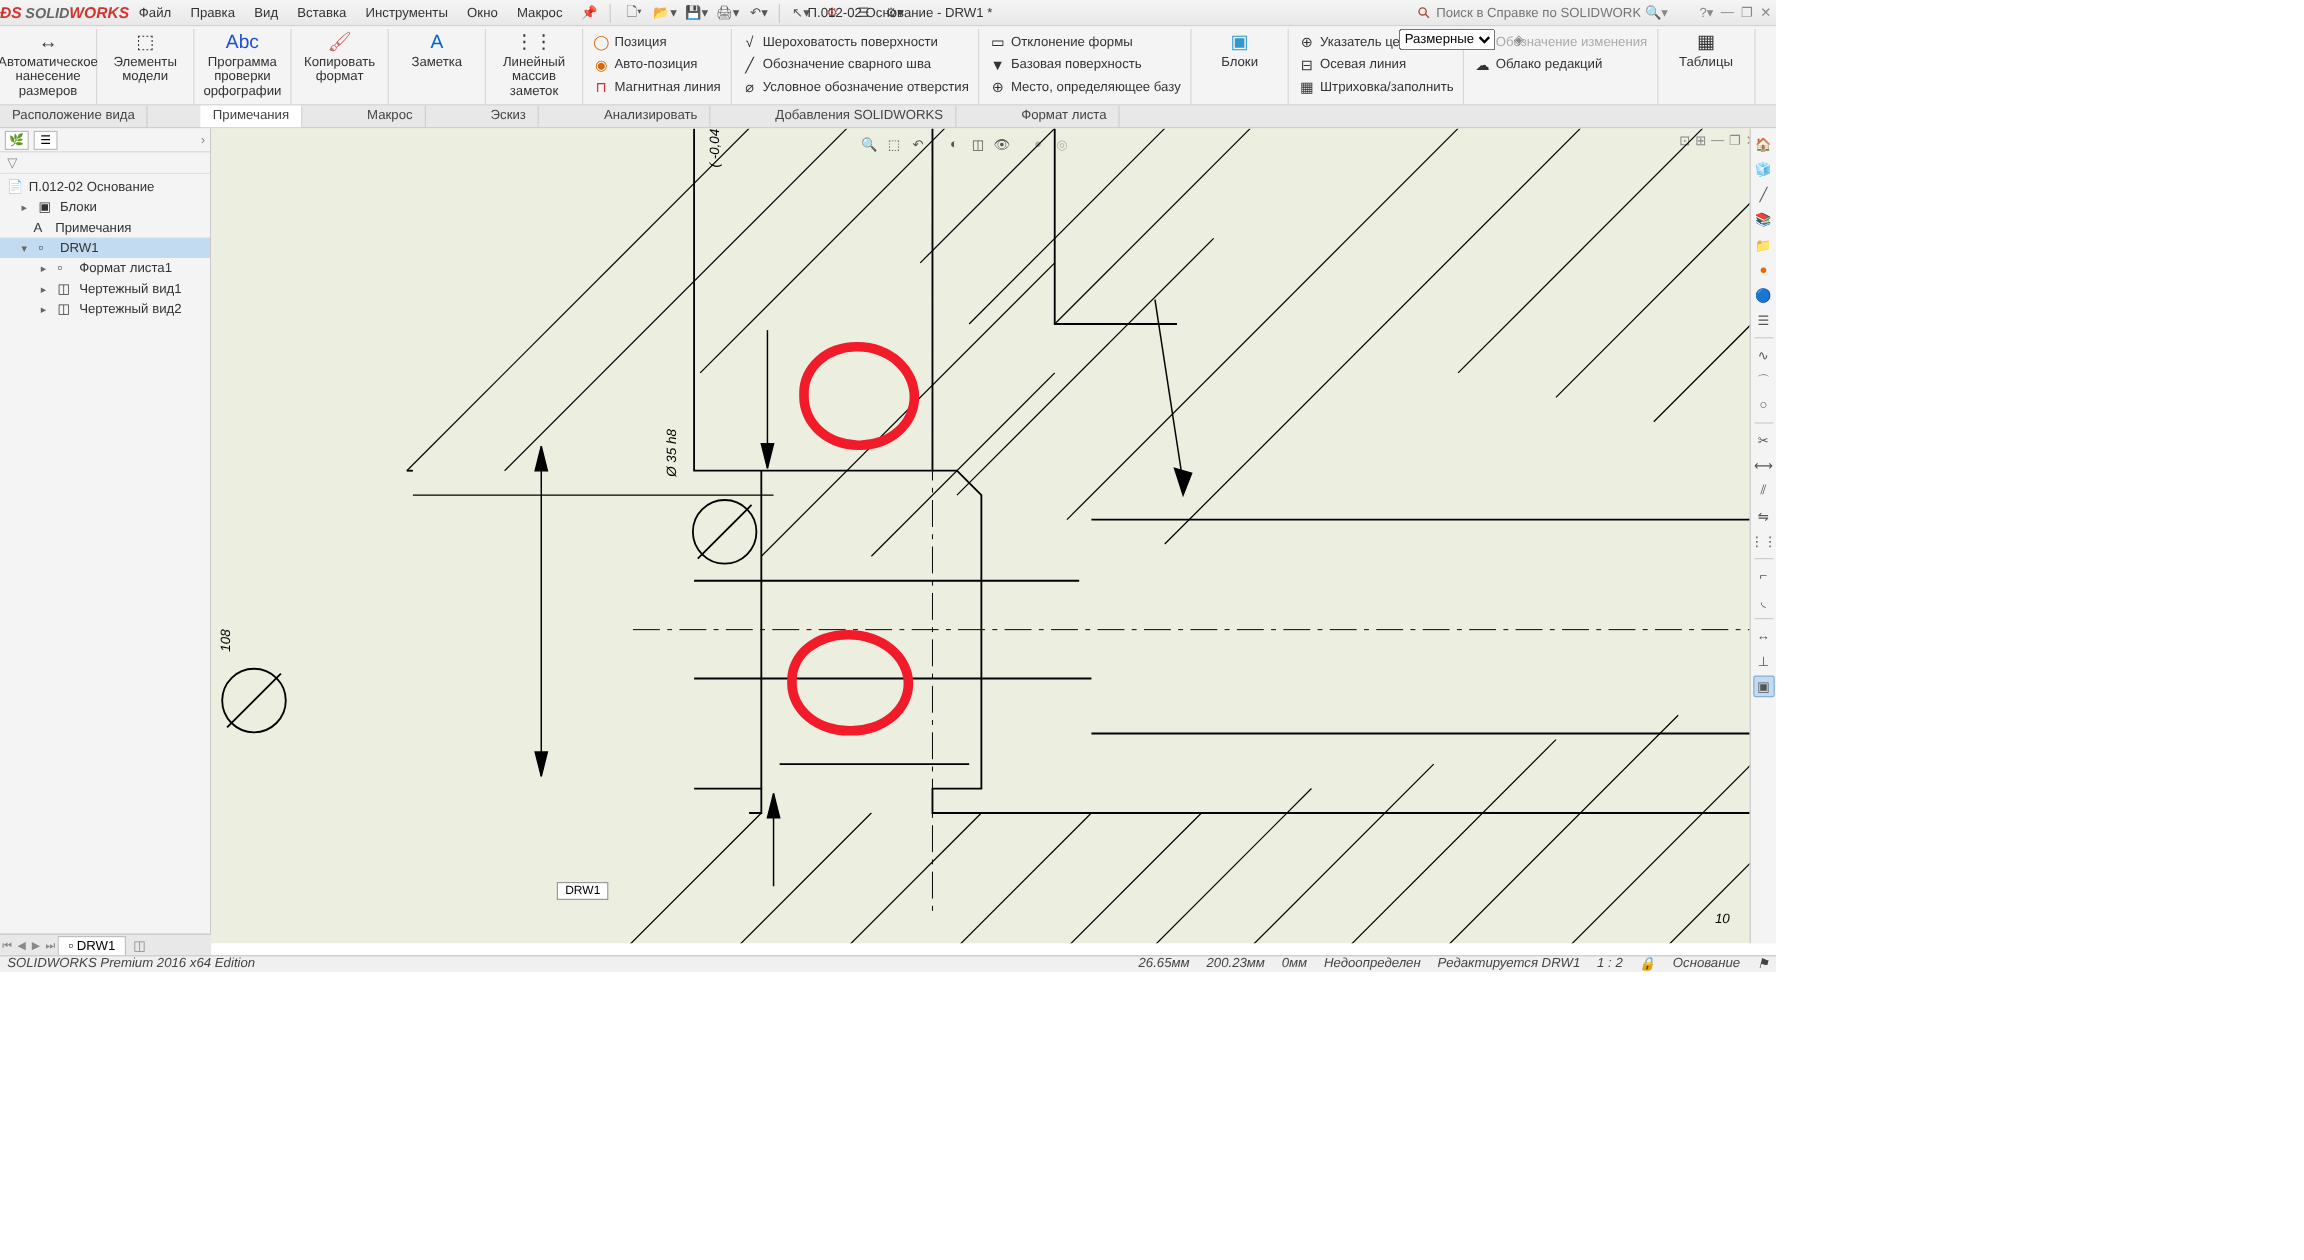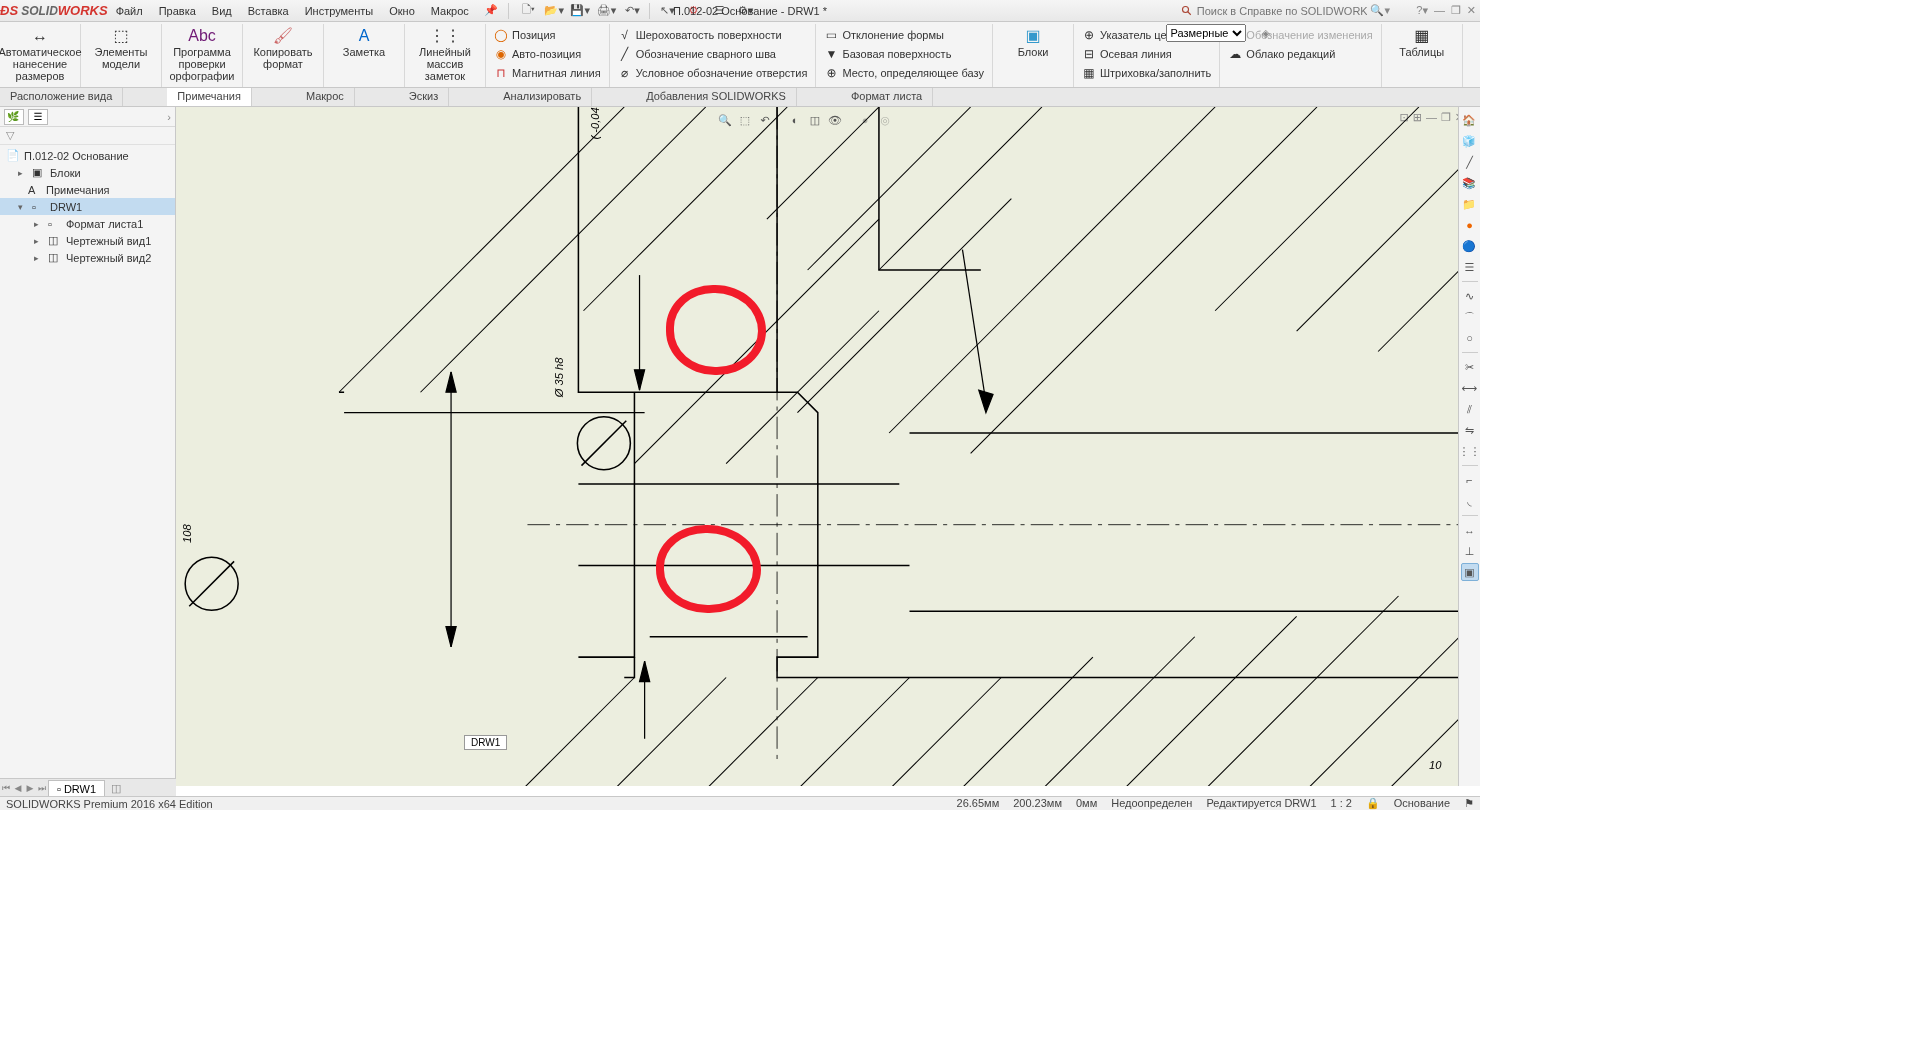--- a/index.html
+++ b/index.html
@@ -49,21 +49,21 @@
 .heads-up .hbtn { width:18px; height:18px; display:flex; align-items:center; justify-content:center; color:#555; }
 .win-inner { position:absolute; top:4px; right:16px; display:flex; gap:4px; color:#888; }
 .rtoolbar { position:absolute; right:0; top:107px; bottom:24px; width:22px; background:#f4f4f4; border-left:1px solid #c8c8c8; display:flex; flex-direction:column; align-items:center; gap:3px; padding-top:4px; }
 .rtoolbar .tbtn { width:18px; height:18px; display:flex; align-items:center; justify-content:center; color:#555; border-radius:2px; }
 .rtoolbar .tbtn.active { background:#c2dbf0; border:1px solid #7eb0d8; }
 .rtoolbar .tsep { width:16px; height:1px; background:#ccc; margin:2px 0; }
 .bottom-tabs { position:absolute; bottom:12px; left:0; height:20px; display:flex; align-items:center; background:#e8e8e8; border-top:1px solid #c8c8c8; width:176px; }
 .bottom-tabs .nav { display:flex; }
 .bottom-tabs .nav span { width:12px; text-align:center; color:#888; font-size:9px; }
 .bottom-tabs .sheet { padding:2px 8px; background:#fff; border:1px solid #c0c0c0; display:flex; align-items:center; gap:3px; }
-.statusbar { position:absolute; bottom:0; left:0; right:0; height:14px; background:#f0f0f0; border-top:1px solid #c8c8c8; display:flex; align-items:flex-end; padding:0 6px; font-size:10px; color:#444; }
+.statusbar { position:absolute; bottom:0; left:0; right:0; height:14px; background:#f0f0f0; border-top:1px solid #c8c8c8; display:flex; align-items:flex-start; padding:0 6px; font-size:10px; color:#444;font-style:italic; }
 .statusbar .sright { margin-left:auto; display:flex; gap:14px; }
 .dim-text { font-family:"GOST","Arial Narrow",sans-serif; font-style:italic; }
 .red-circle { position:absolute; border:8px solid #f21b2a; border-radius:48% 52% 50% 50%; }
 .sheet-label { position:absolute; bottom:36px; left:288px; background:#fff; border:1px solid #999; padding:1px 6px; font-size:10px; }
 .dim-dropdown { position:absolute; top:24px; right:210px; display:flex; align-items:center; gap:16px; }
 .dim-dropdown select { font-size:11px; height:18px; }
 </style>
 </head>
 <body>
 
@@ -122,21 +122,21 @@
   </div>
   <div class="rgroup">
     <div class="rbtn-lg">
         <span class="ric">⬚</span>
         <span style="white-space:pre-line">Элементы
 модели</span>
       </div>
   </div>
   <div class="rgroup">
     <div class="rbtn-lg">
-        <span class="ric" style="color:#701a75">Abc</span>
+        <span class="ric" style="color:#1d4ed8">Abc</span>
         <span style="white-space:pre-line">Программа
 проверки
 орфографии</span>
       </div>
   </div>
   <div class="rgroup">
     <div class="rbtn-lg">
         <span class="ric" style="color:#c66">🖌</span>
         <span style="white-space:pre-line">Копировать
 формат</span>

